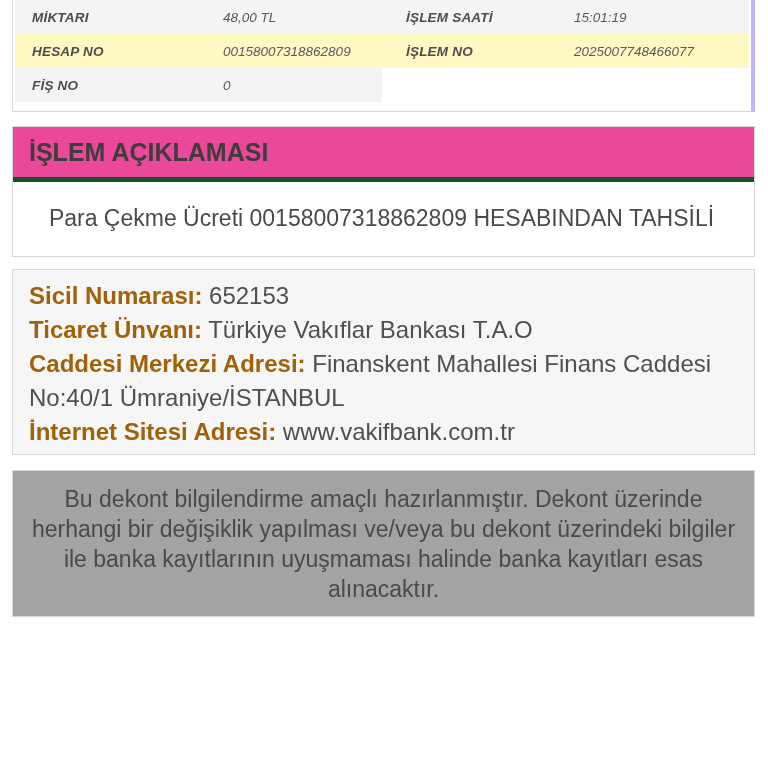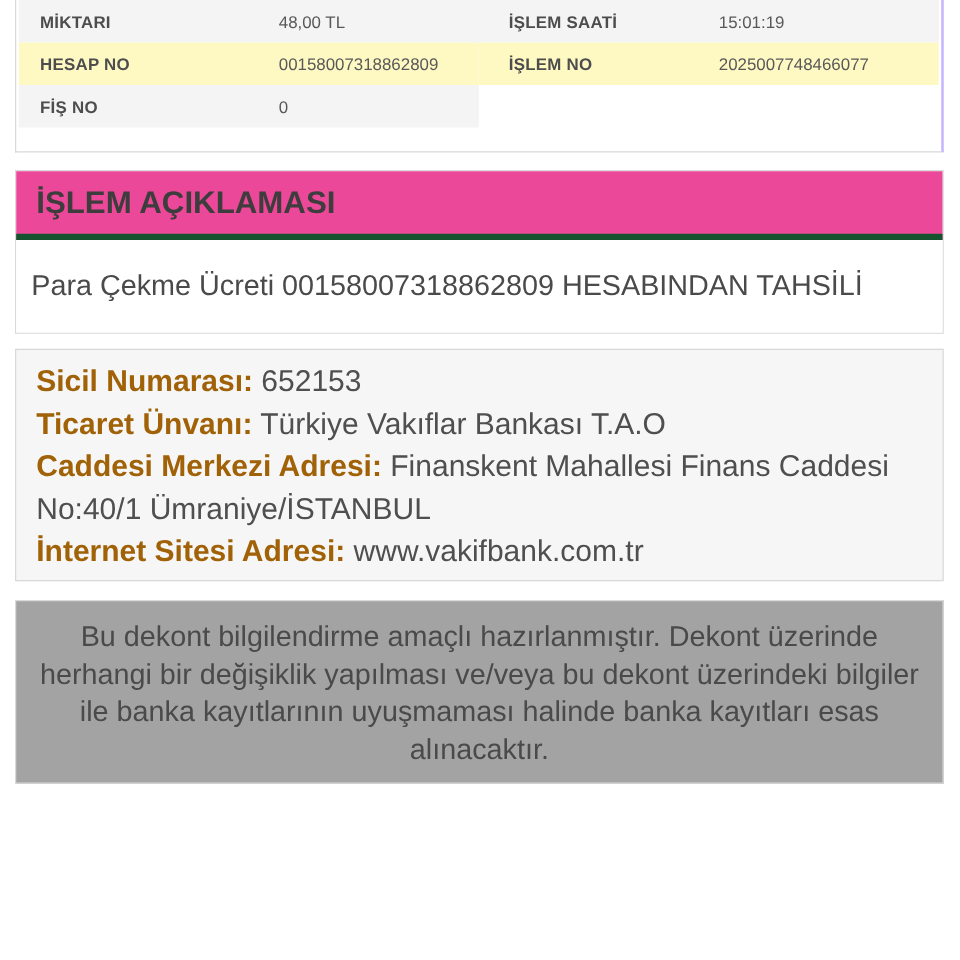--- a/index.html
+++ b/index.html
@@ -10,25 +10,26 @@
     overflow: hidden;
   }
   .page {
     padding: 0 13px 0 12px;
     width: 768px;
   }
 
   
   .info-table {
     border-left: 1px solid #d9d9d9;
-    border-right: 2px solid #c4b5fd;
+    border-right: 4px solid #c4b5fd;
     border-bottom: 1px solid #d9d9d9;
-    padding: 0 2px 19px 2px;
+    padding: 0 2px 9px 2px;
     display: flex;
     background: #ffffff;
+    font-style: italic;
   }
   .tcol { width: 50%; }
   .trow {
     display: flex;
     align-items: center;
     height: 34px;
     background: #fef9c3;
   }
   .trow.shaded { background: #f4f4f4; }
   .tcol-left .trow  { padding-left: 17px; }
@@ -58,20 +59,21 @@
     font-size: 25px;
     font-weight: bold;
     color: #3d3d3d;
   }
   .desc-body {
     background: #ffffff;
     padding: 23px 16px 24px 12px;
     font-size: 23px;
     color: #4a4a4a;
     white-space: nowrap;
+    text-align: center;
   }
 
   .company-section {
     margin-top: 12px;
     background: #f6f6f6;
     padding: 9px 16px 5px 16px;
     font-size: 24px;
     line-height: 34px;
     color: #4f4f4f;
   }

